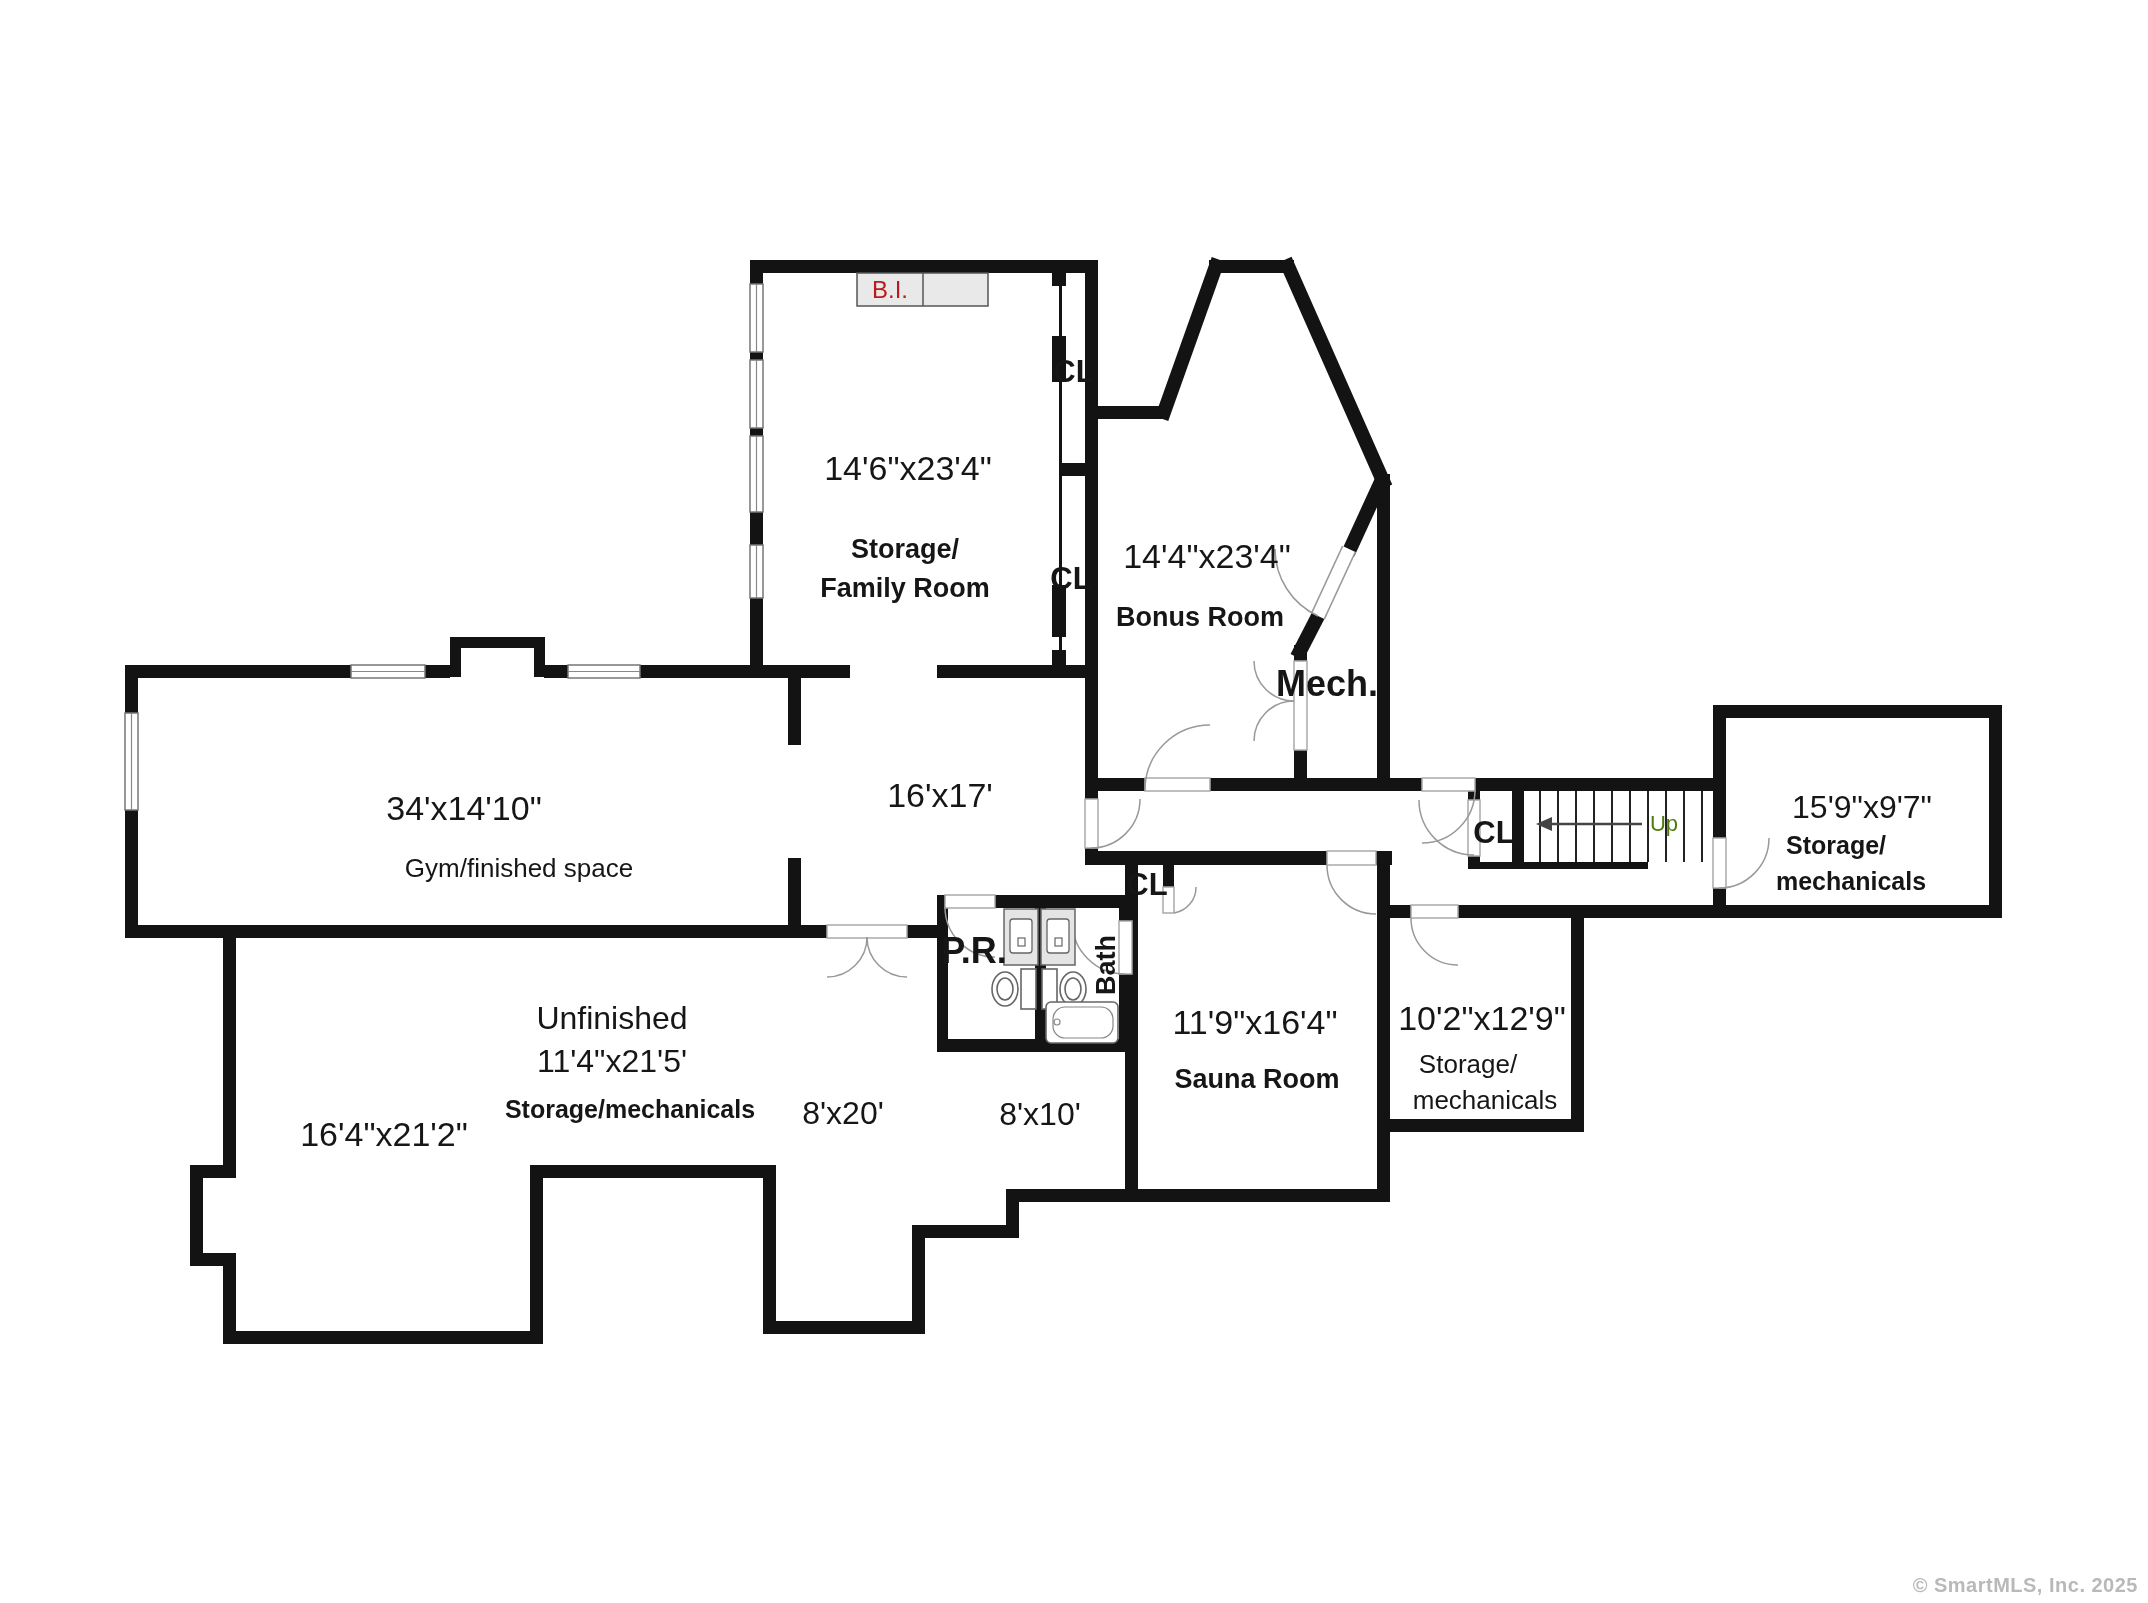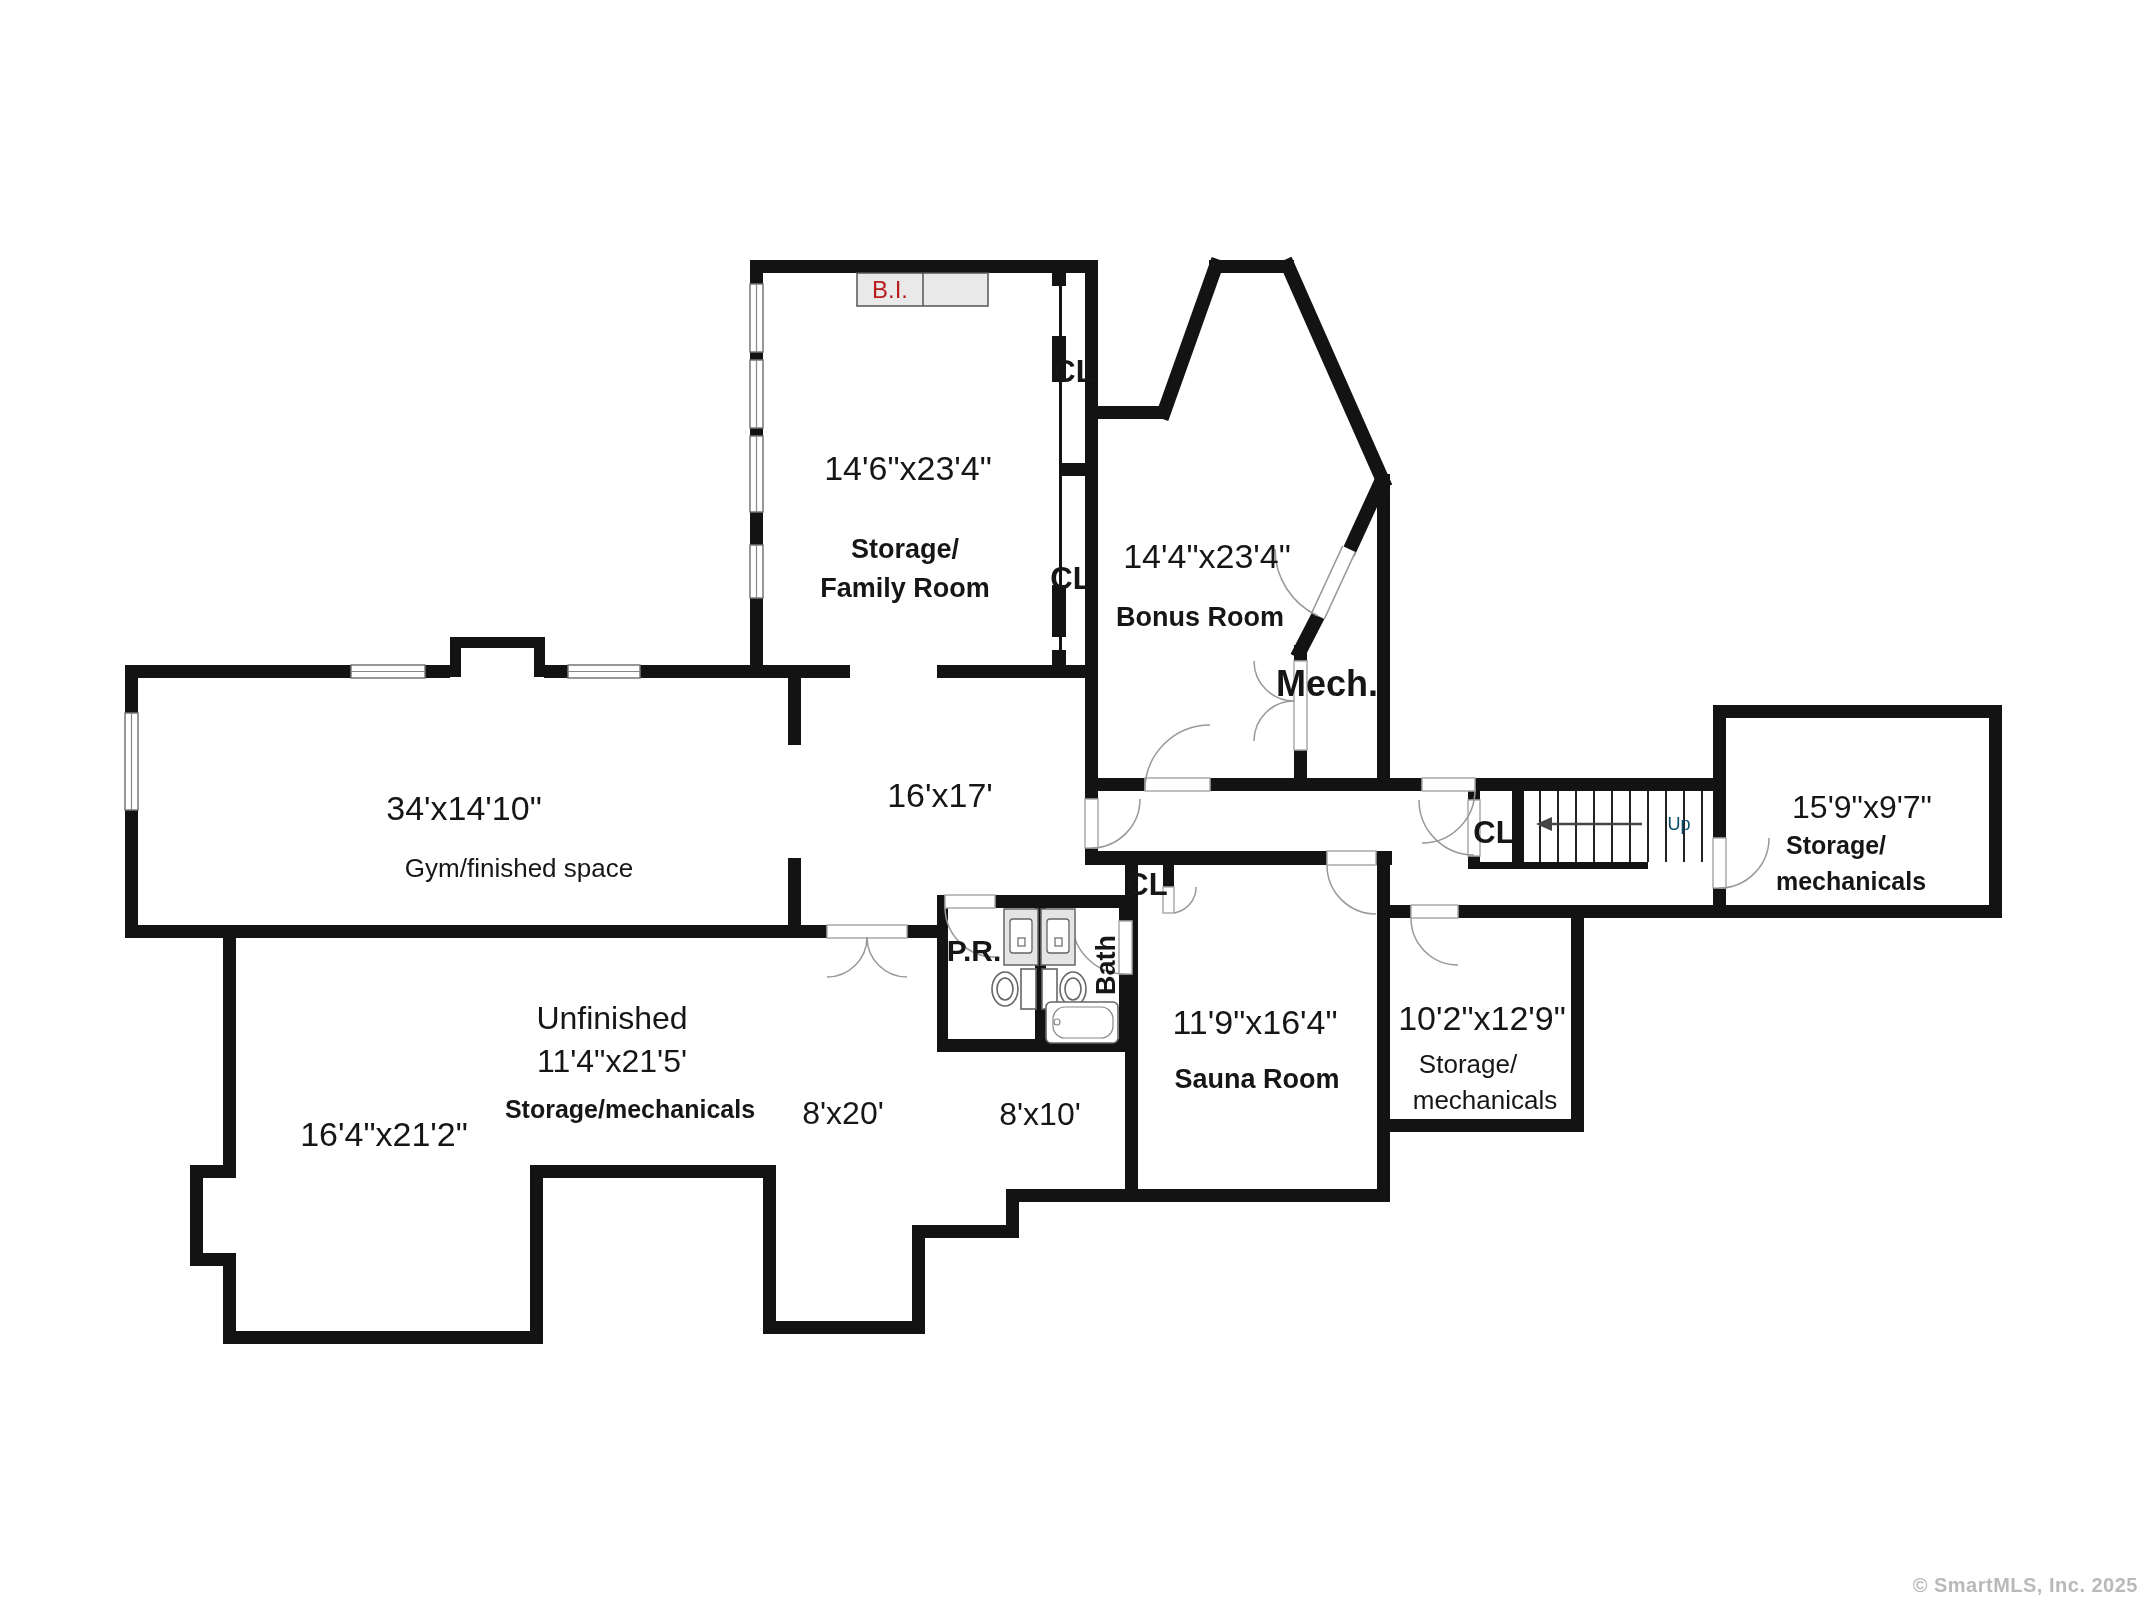--- a/index.html
+++ b/index.html
@@ -9,22 +9,22 @@
   .lbl{position:absolute;transform:translate(-50%,-50%);white-space:nowrap;color:#161616;
        font-family:"Liberation Sans",sans-serif;line-height:1;}
   .dim34{font-size:34px;}
   .dim32{font-size:32px;}
   .name27{font-size:27px;font-weight:bold;}
   .name26{font-size:26px;font-weight:normal;}
   .name25{font-size:25px;font-weight:bold;}
   .cl{font-size:31px;font-weight:bold;}
   .mech{font-size:36px;font-weight:bold;}
   .bi{font-size:24px;color:#b91c1c;}
-  .up{font-size:18px;color:#0c4a6e;margin-left:15px;}
-  .pr{font-size:30px;font-weight:bold;text-align:right;}
+  .up{font-size:22px;color:#4d7c0f;}
+  .pr{font-size:36px;font-weight:bold;text-align:right;}
   .bath{font-size:27px;font-weight:bold;transform:translate(-50%,-50%) rotate(-90deg);}
   .watermark{position:absolute;right:10px;bottom:6px;font-size:20px;font-weight:bold;
              color:#b9b9b9;letter-spacing:.5px;}
 </style>
 </head>
 <body>
 
 <div class="canvas">
 
   <svg class="plan" viewBox="0 0 2148 1603" xmlns="http://www.w3.org/2000/svg">

